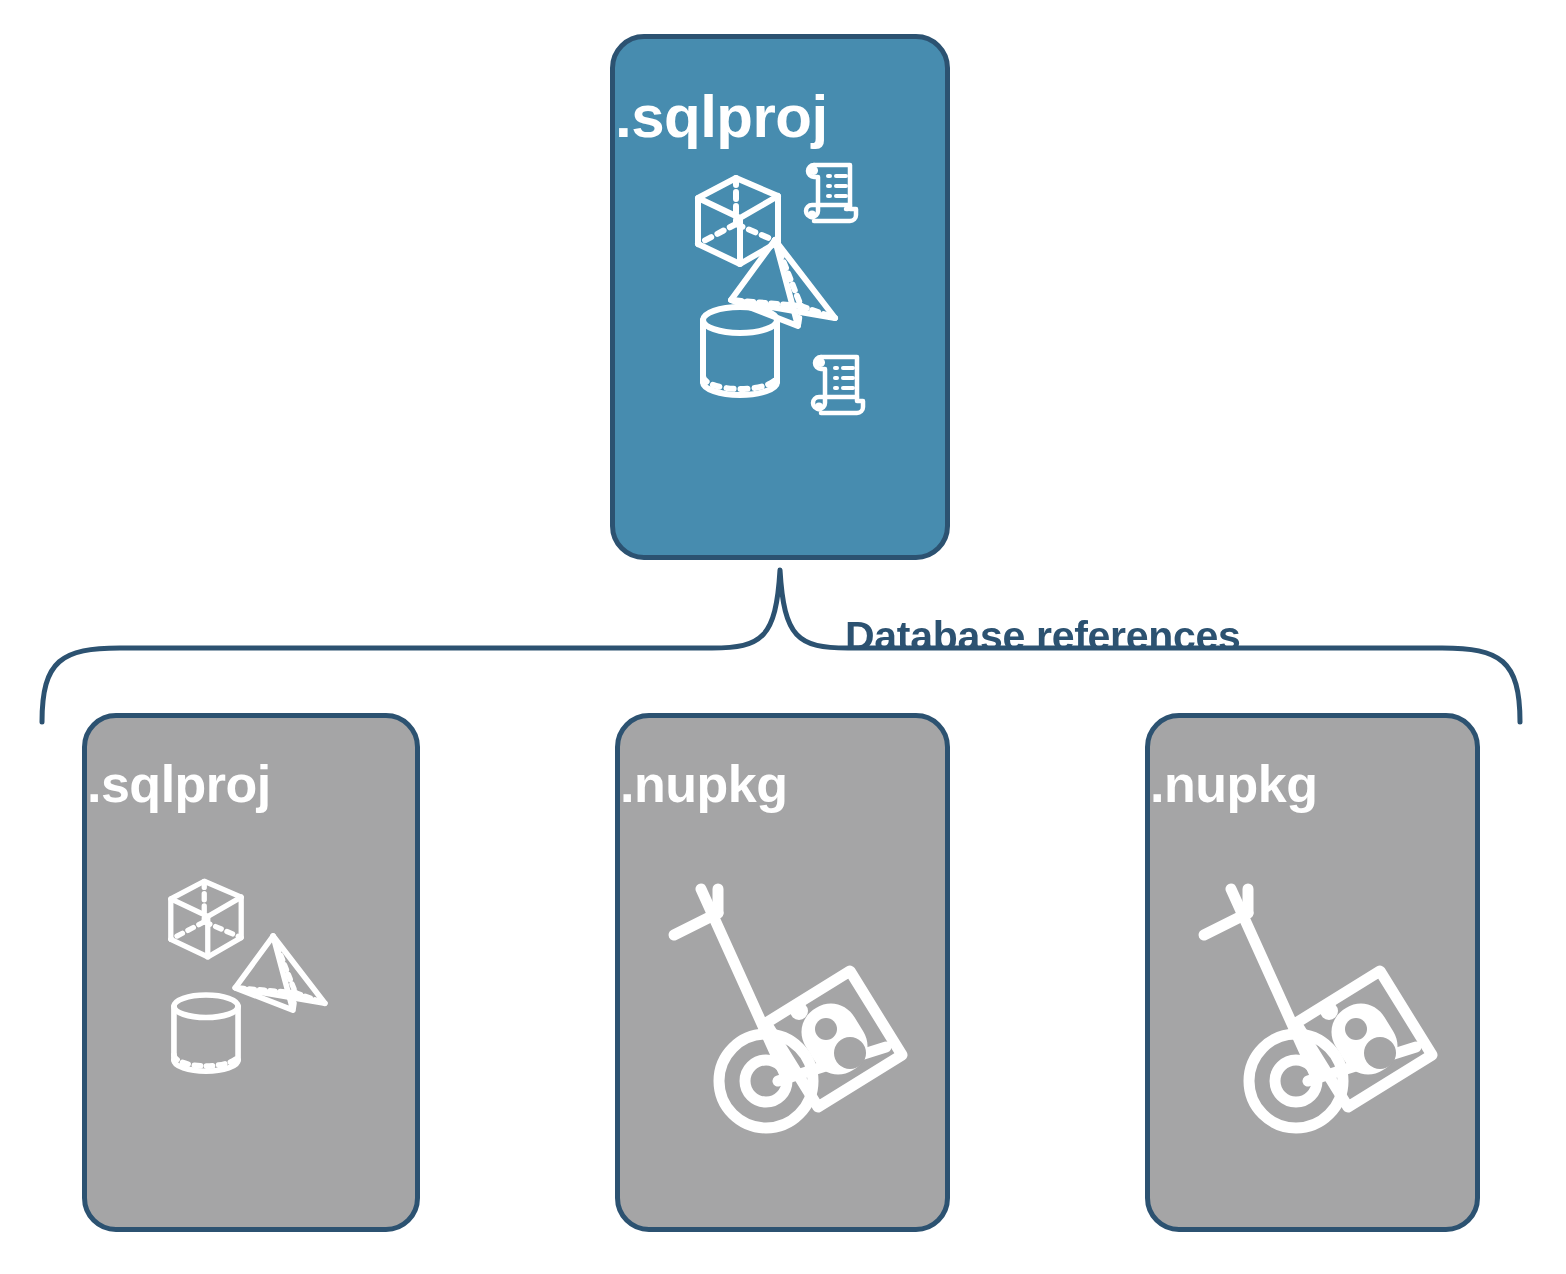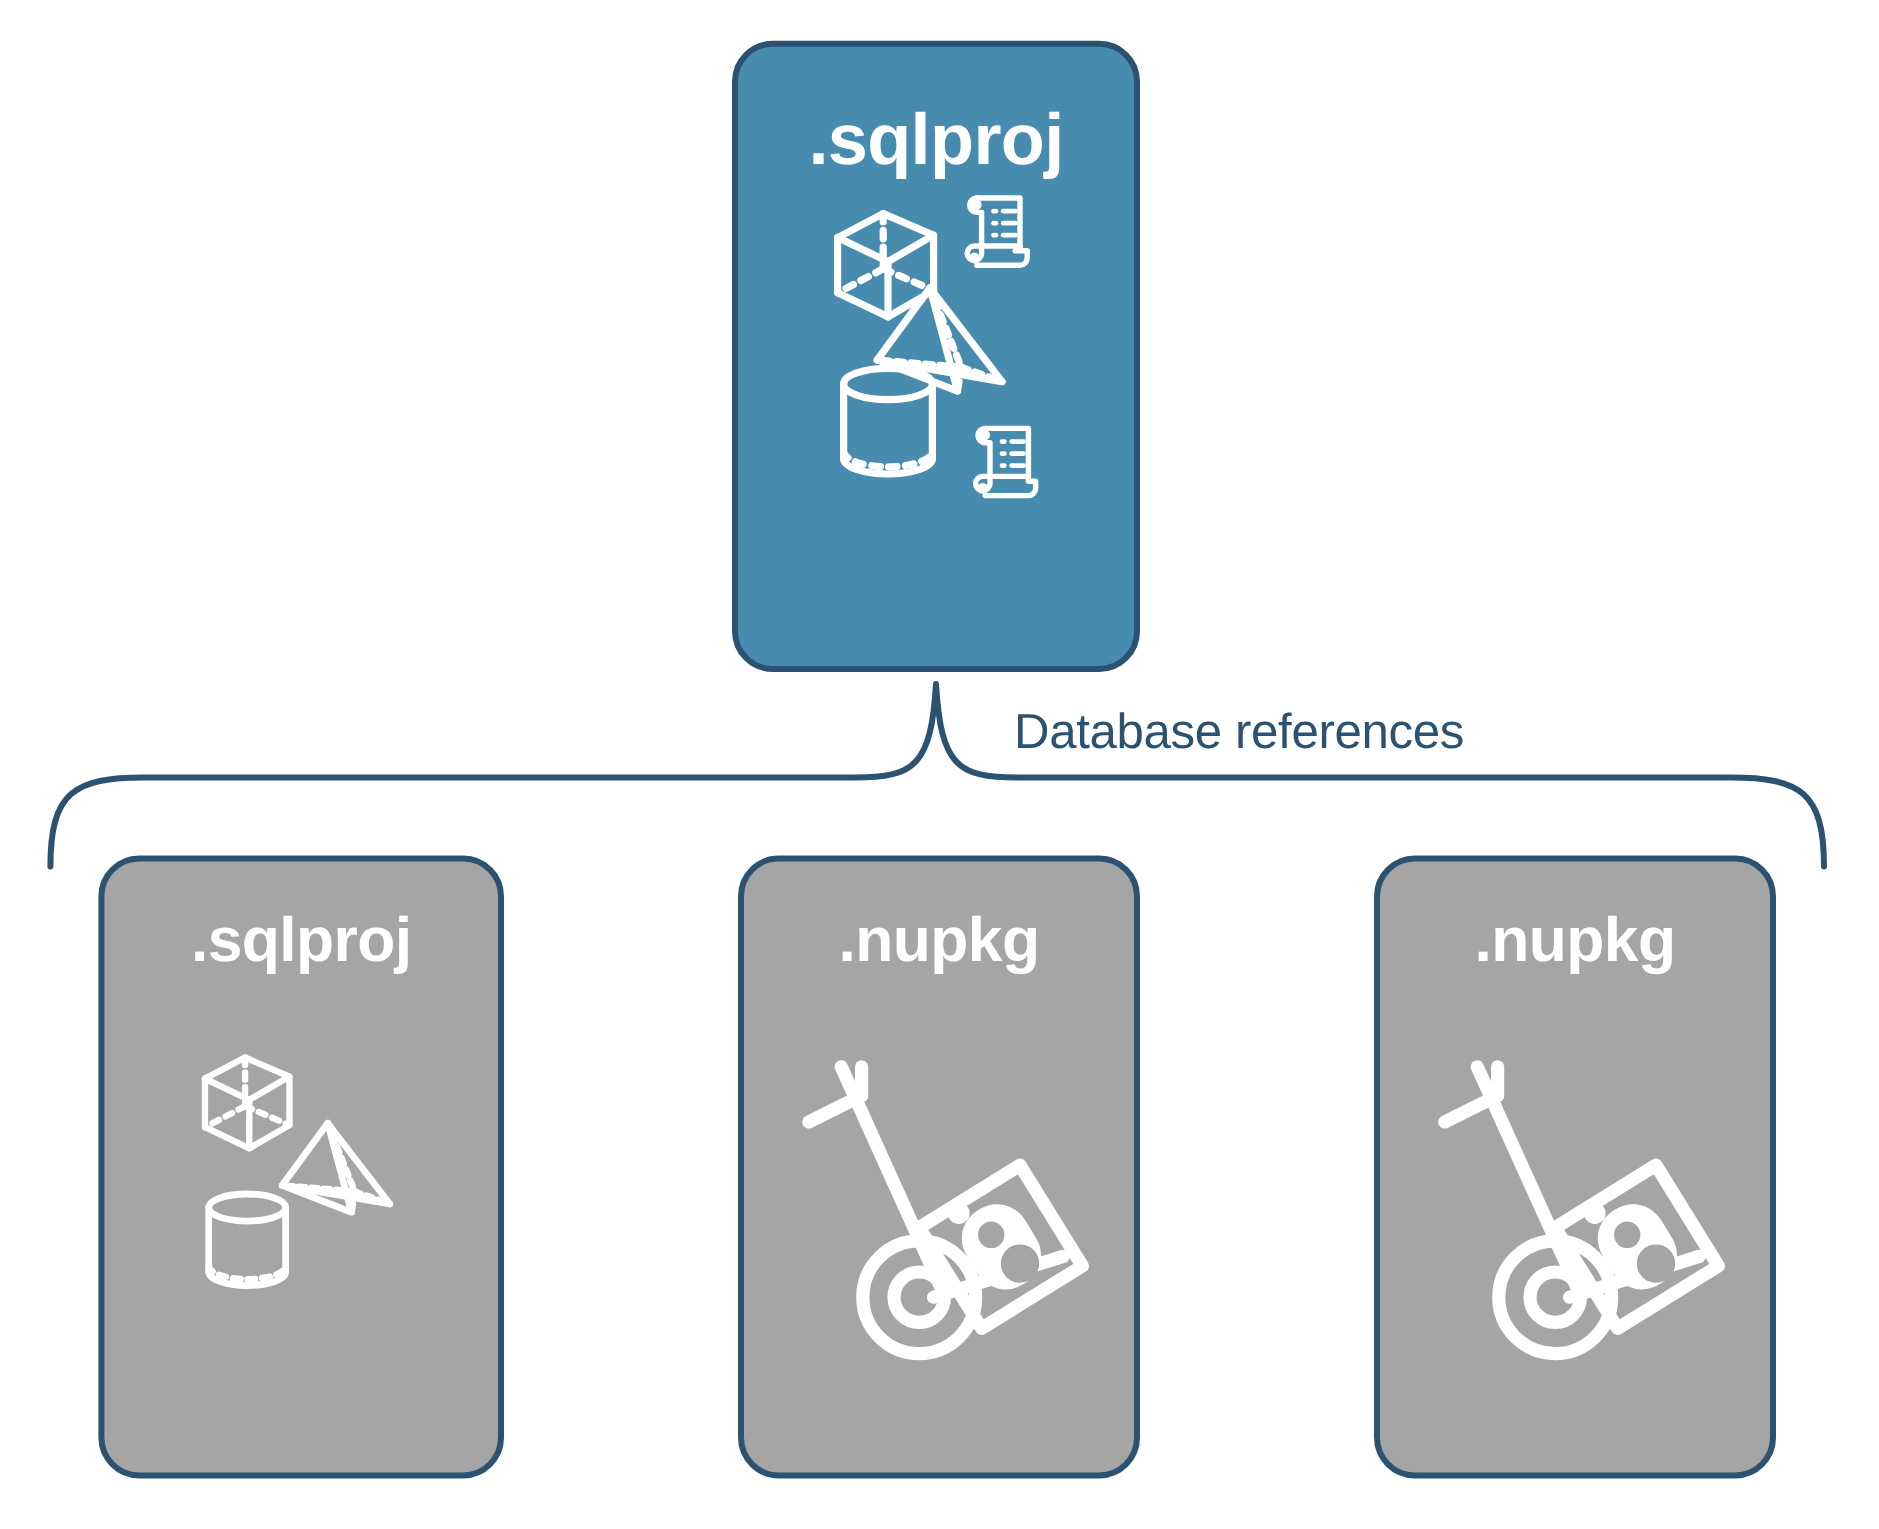--- a/index.html
+++ b/index.html
@@ -17,21 +17,21 @@
     background: #ffffff;
     overflow: hidden;
   }
   .node {
     position: absolute;
     box-sizing: border-box;
     border: 5px solid #2C5271;
     border-radius: 34px;
     display: flex;
     flex-direction: column;
-    align-items: center;
+    align-items: flex-start;
   }
   .node-teal { background: #478CAF; }
   .node-gray { background: #A5A5A6; }
 
   .node-label {
     color: #ffffff;
     font-weight: bold;
     letter-spacing: -0.5px;
     line-height: 1;
     user-select: none;
@@ -49,23 +49,23 @@
   #brace-layer {
     position: absolute;
     left: 0; top: 0;
     width: 1566px; height: 1274px;
     pointer-events: none;
   }
 
   #brace-label {
     position: absolute;
     left: 845px;
-    top: 586px;
+    top: 613px;
     font-size: 41px;
-    font-weight: normal;
+    font-weight: bold;
     color: #2C5271;
     letter-spacing: -0.3px;
     white-space: nowrap;
     user-select: none;
   }
 </style>
 </head>
 <body>
 
 <div id="canvas">

